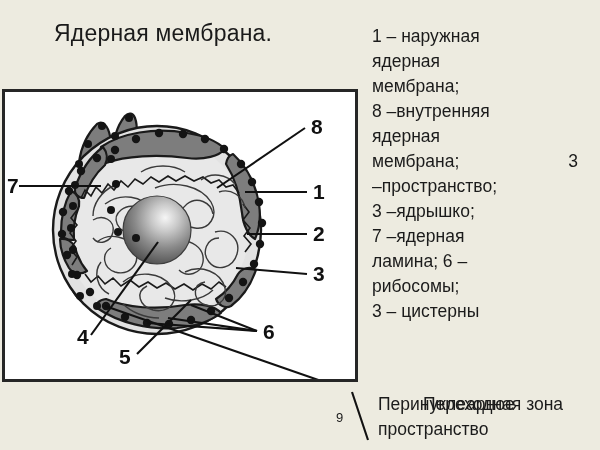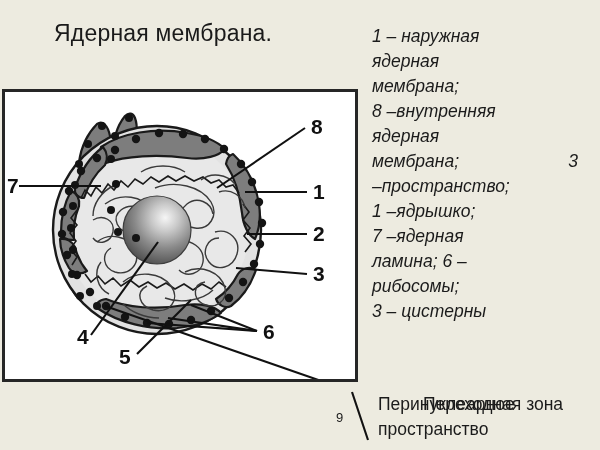--- a/index.html
+++ b/index.html
@@ -25,21 +25,21 @@
     background:#ffffff;
     border:3px solid #262626;
     box-sizing:border-box;
   }
   .panel-svg{position:absolute;left:0;top:0;}
 
   
   .legend{
     position:absolute;left:372px;top:24px;
     width:226px;
-    font-size:17.5px;line-height:25px;color:#1b1b1b;font-style:italic;
+    font-size:17.5px;line-height:25px;color:#1b1b1b;
   }
   .legend .ln{white-space:nowrap;}
   .legend .ln.sp{display:flex;justify-content:space-between;width:206px;}
 
   
   .overlapbox{
     position:absolute;left:378px;top:392px;width:228px;height:58px;
     font-size:17.5px;line-height:25px;color:#1b1b1b;
   }
   .overlapbox .ov{position:absolute;left:0;top:0;width:228px;white-space:normal;}
@@ -242,21 +242,21 @@
     <div class="ln">1 – наружная</div>
     <div class="ln">ядерная</div>
     <div class="ln">мембрана;</div>
     <div class="ln">8 –внутренняя</div>
     <div class="ln">ядерная</div>
     <div class="ln sp">
       <span>мембрана;</span>
       <span>3</span>
     </div>
     <div class="ln">–пространство;</div>
-    <div class="ln">1 –ядрышко;</div>
+    <div class="ln">3 –ядрышко;</div>
     <div class="ln">7 –ядерная</div>
     <div class="ln">ламина; 6 –</div>
     <div class="ln">рибосомы;</div>
     <div class="ln">3 – цистерны</div>
   </div>
 
   <div class="overlapbox">
     <div class="ov a">Перинуклеарное пространство</div>
     <div class="ov b">Переходная зона</div>
   </div>

